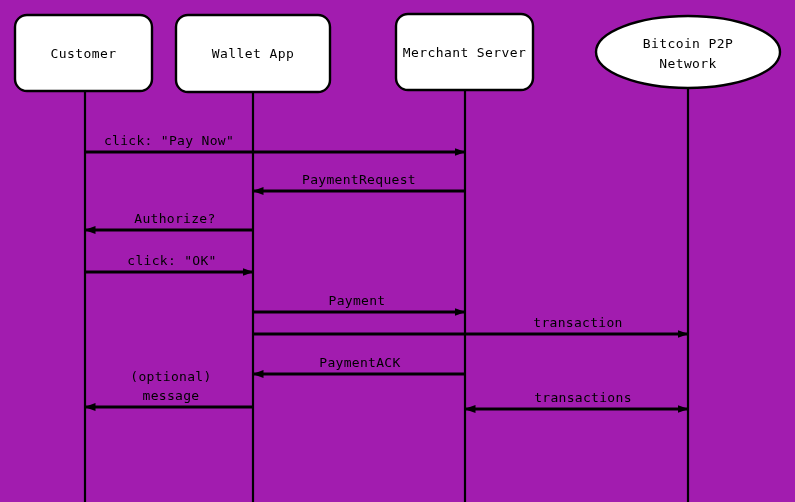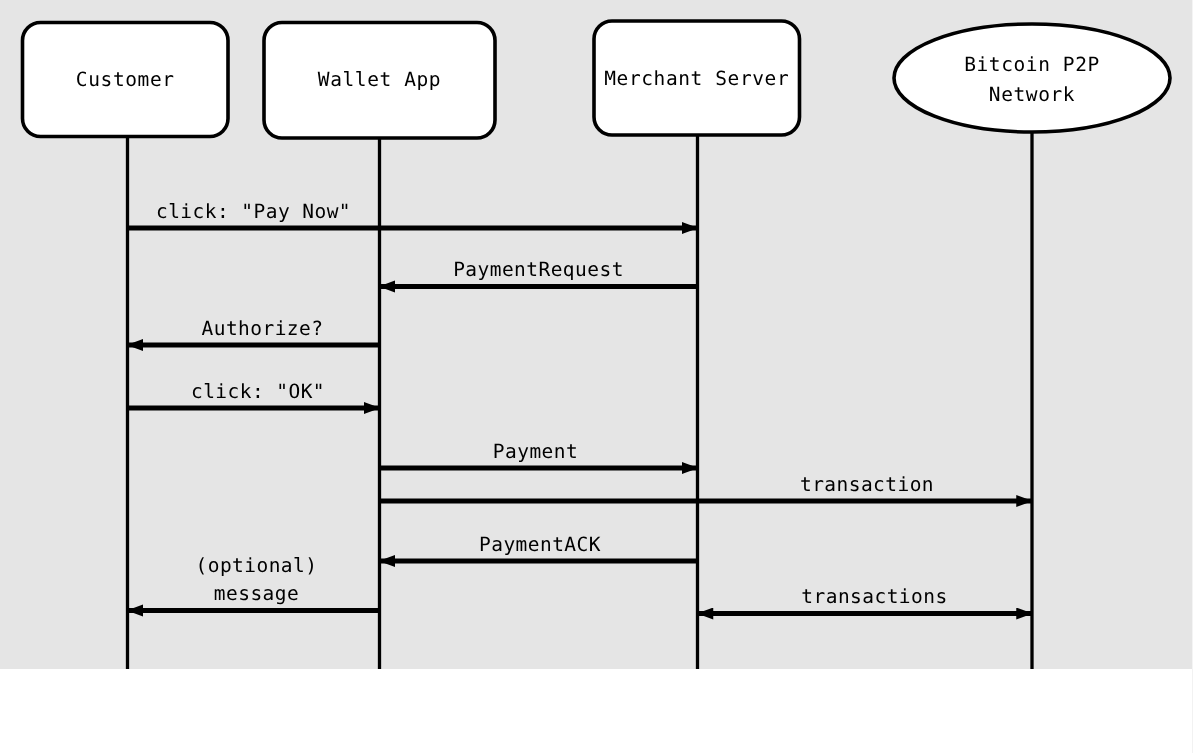--- a/index.html
+++ b/index.html
@@ -7,22 +7,22 @@
     margin: 0;
     padding: 0;
     background: #ffffff;
   }
   body {
     font-family: "DejaVu Sans Mono", "Liberation Mono", monospace;
   }
   #diagram-root {
     position: relative;
     width: 795px;
-    height: 446px;
-    background: #e5e5e5;
+    height: 502px;
+    background: #a21caf;
     overflow: hidden;
   }
   #diagram-svg {
     position: absolute;
     top: 0;
     left: 0;
     width: 795px;
     height: 502px;
     display: block;
   }

